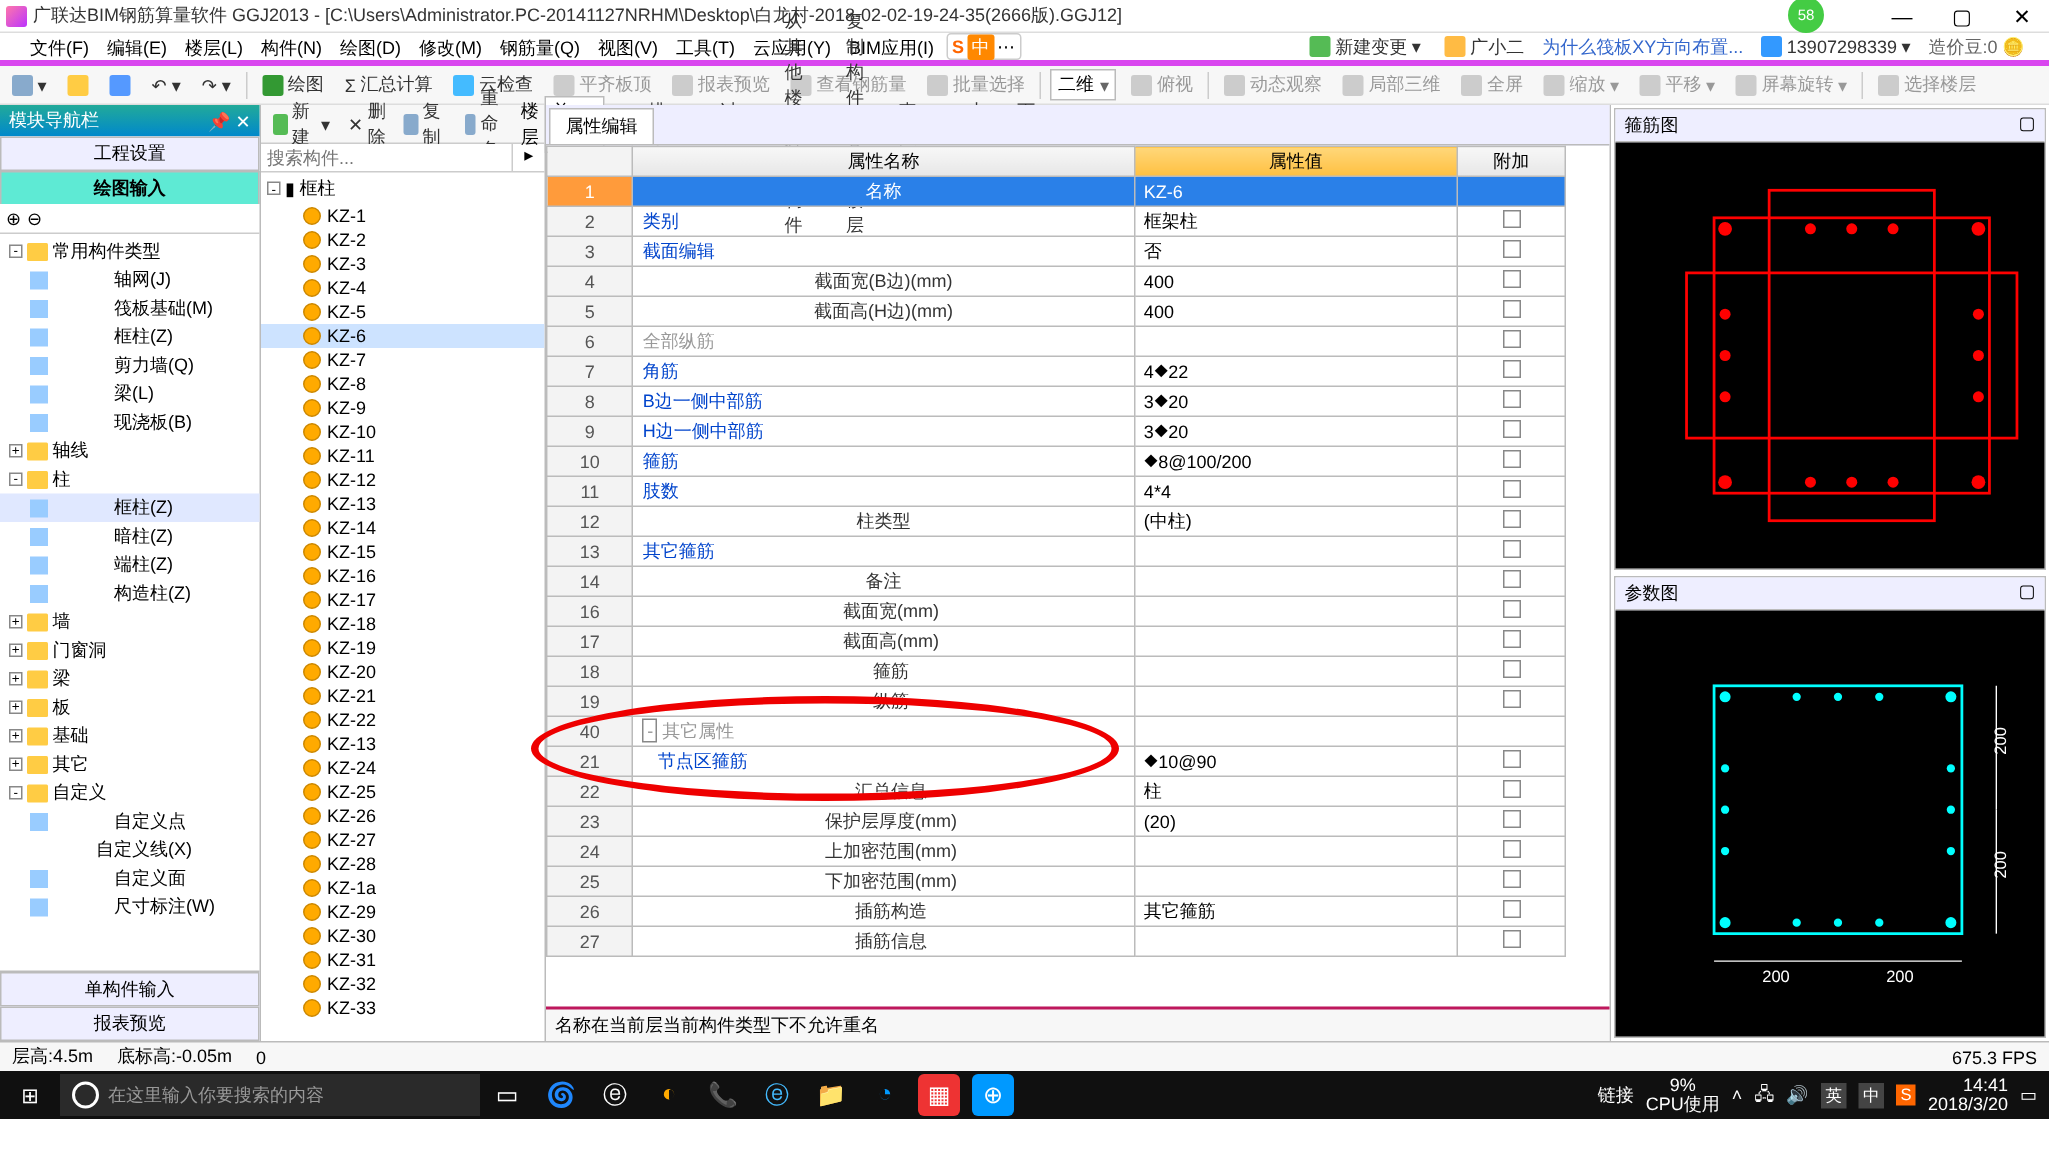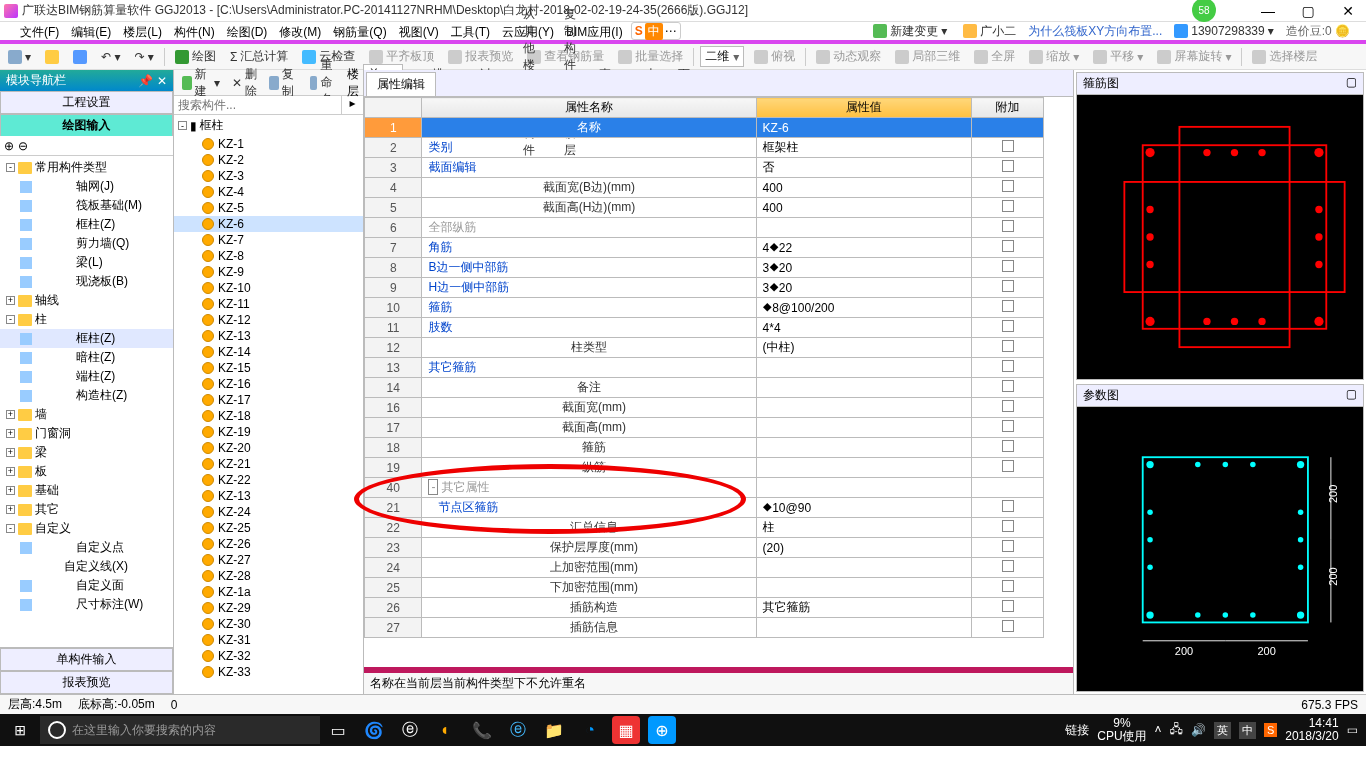--- a/index.html
+++ b/index.html
@@ -66,21 +66,21 @@
 .grid .rownum.sel { background: #ff9b3b; color: #fff; }
 .grid td.name { color: #0044cc; }
 .grid td.name.gray { color: #999; }
 .grid td.name.black { color: #333; text-align: center; }
 .grid tr.selrow td { background: #2a80e8; color: #fff; }
 .grid tr.selrow td.name { background: #2a80e8; color: #fff; }
 .grid .chk { text-align: center; }
 .grid .chk .cb { display: inline-block; width: 12px; height: 12px; border: 1px solid #888; }
 .grid .exp-cell { color: #999; }
 .grid-scroll { overflow: auto; flex: 1; }
-.status-row { border-top: 6px solid #be185d; padding: 2px 6px; background: #f7f7f7; }
+.status-row { border-top: 2px solid #be185d; padding: 2px 6px; background: #f7f7f7; }
 .red-oval { position: absolute; border: 5px solid #e00; border-radius: 50%; width: 392px; height: 70px; pointer-events: none; }
 
 .rightpanel { width: 292px; display: flex; flex-direction: column; }
 .rp-box { border: 1px solid #bbb; margin: 2px; flex: 1; display: flex; flex-direction: column; }
 .rp-hdr { background: #eef; padding: 2px 6px; border-bottom: 1px solid #bbb; display: flex; justify-content: space-between; }
 .rp-canvas { flex: 1; background: #000; position: relative; padding-left: 29px; }
 
 .bottomstatus { height: 20px; border-top: 1px solid #bbb; display: flex; align-items: center; padding: 0 8px; gap: 16px; background: #f7f7f7; }
 .bottomstatus .fill { flex: 1; }
 

